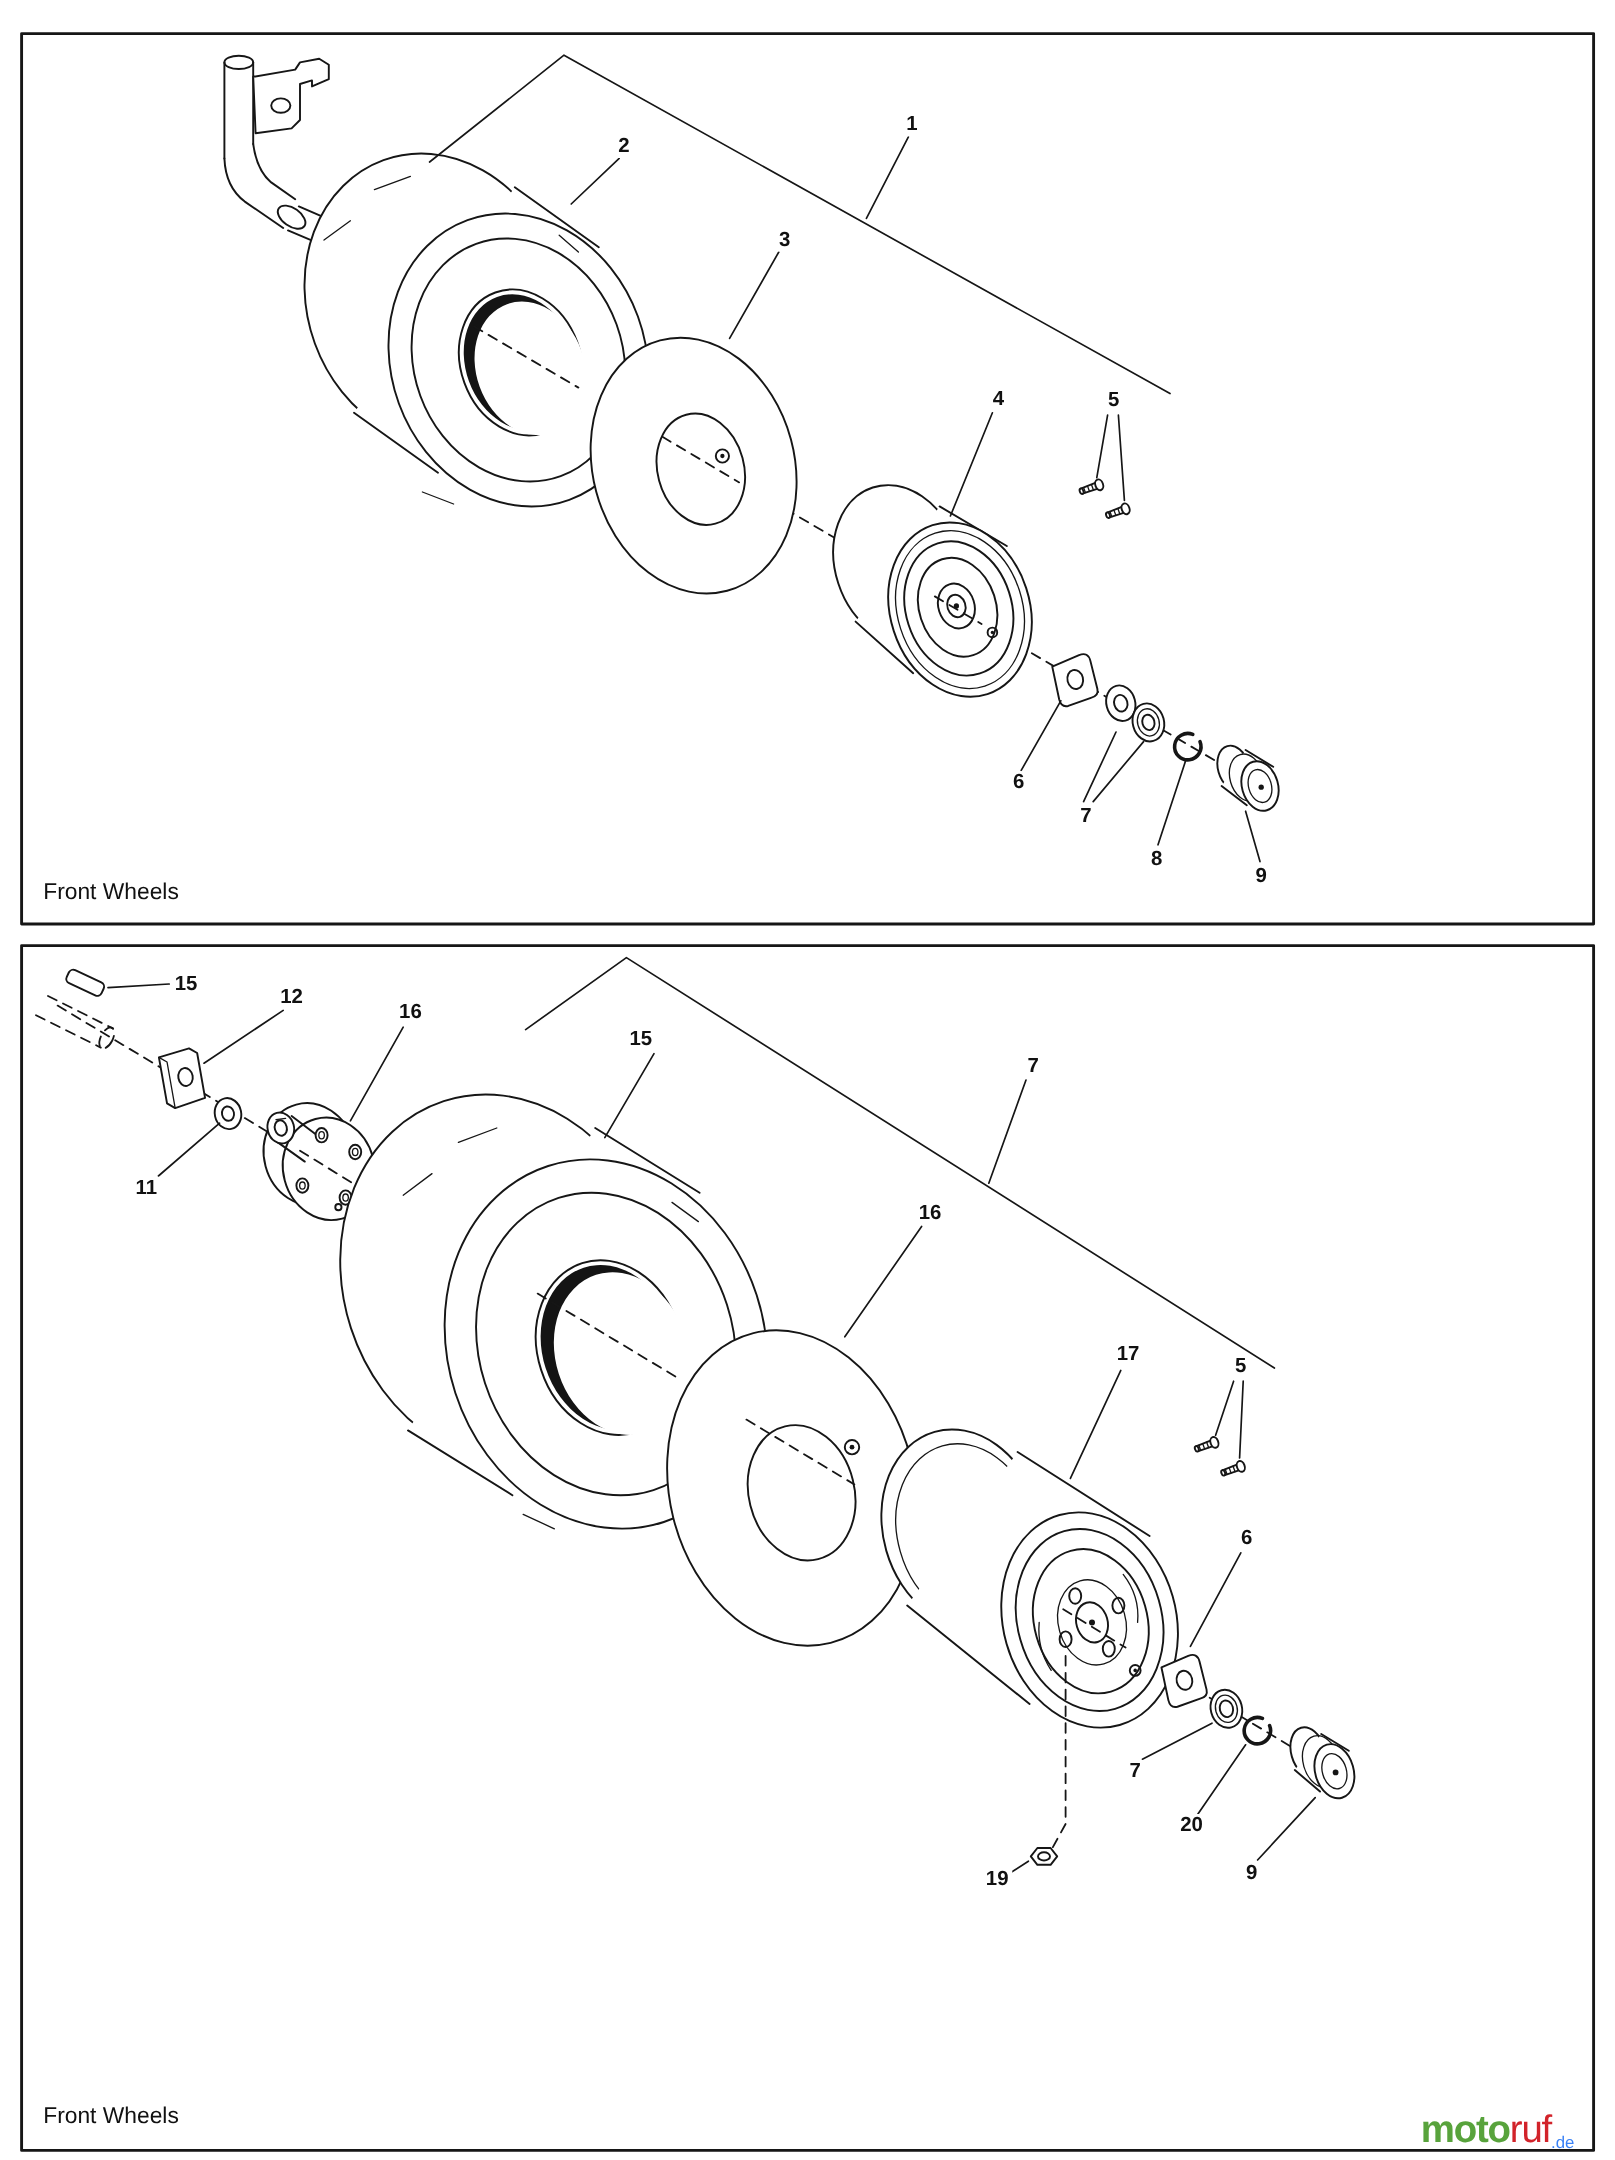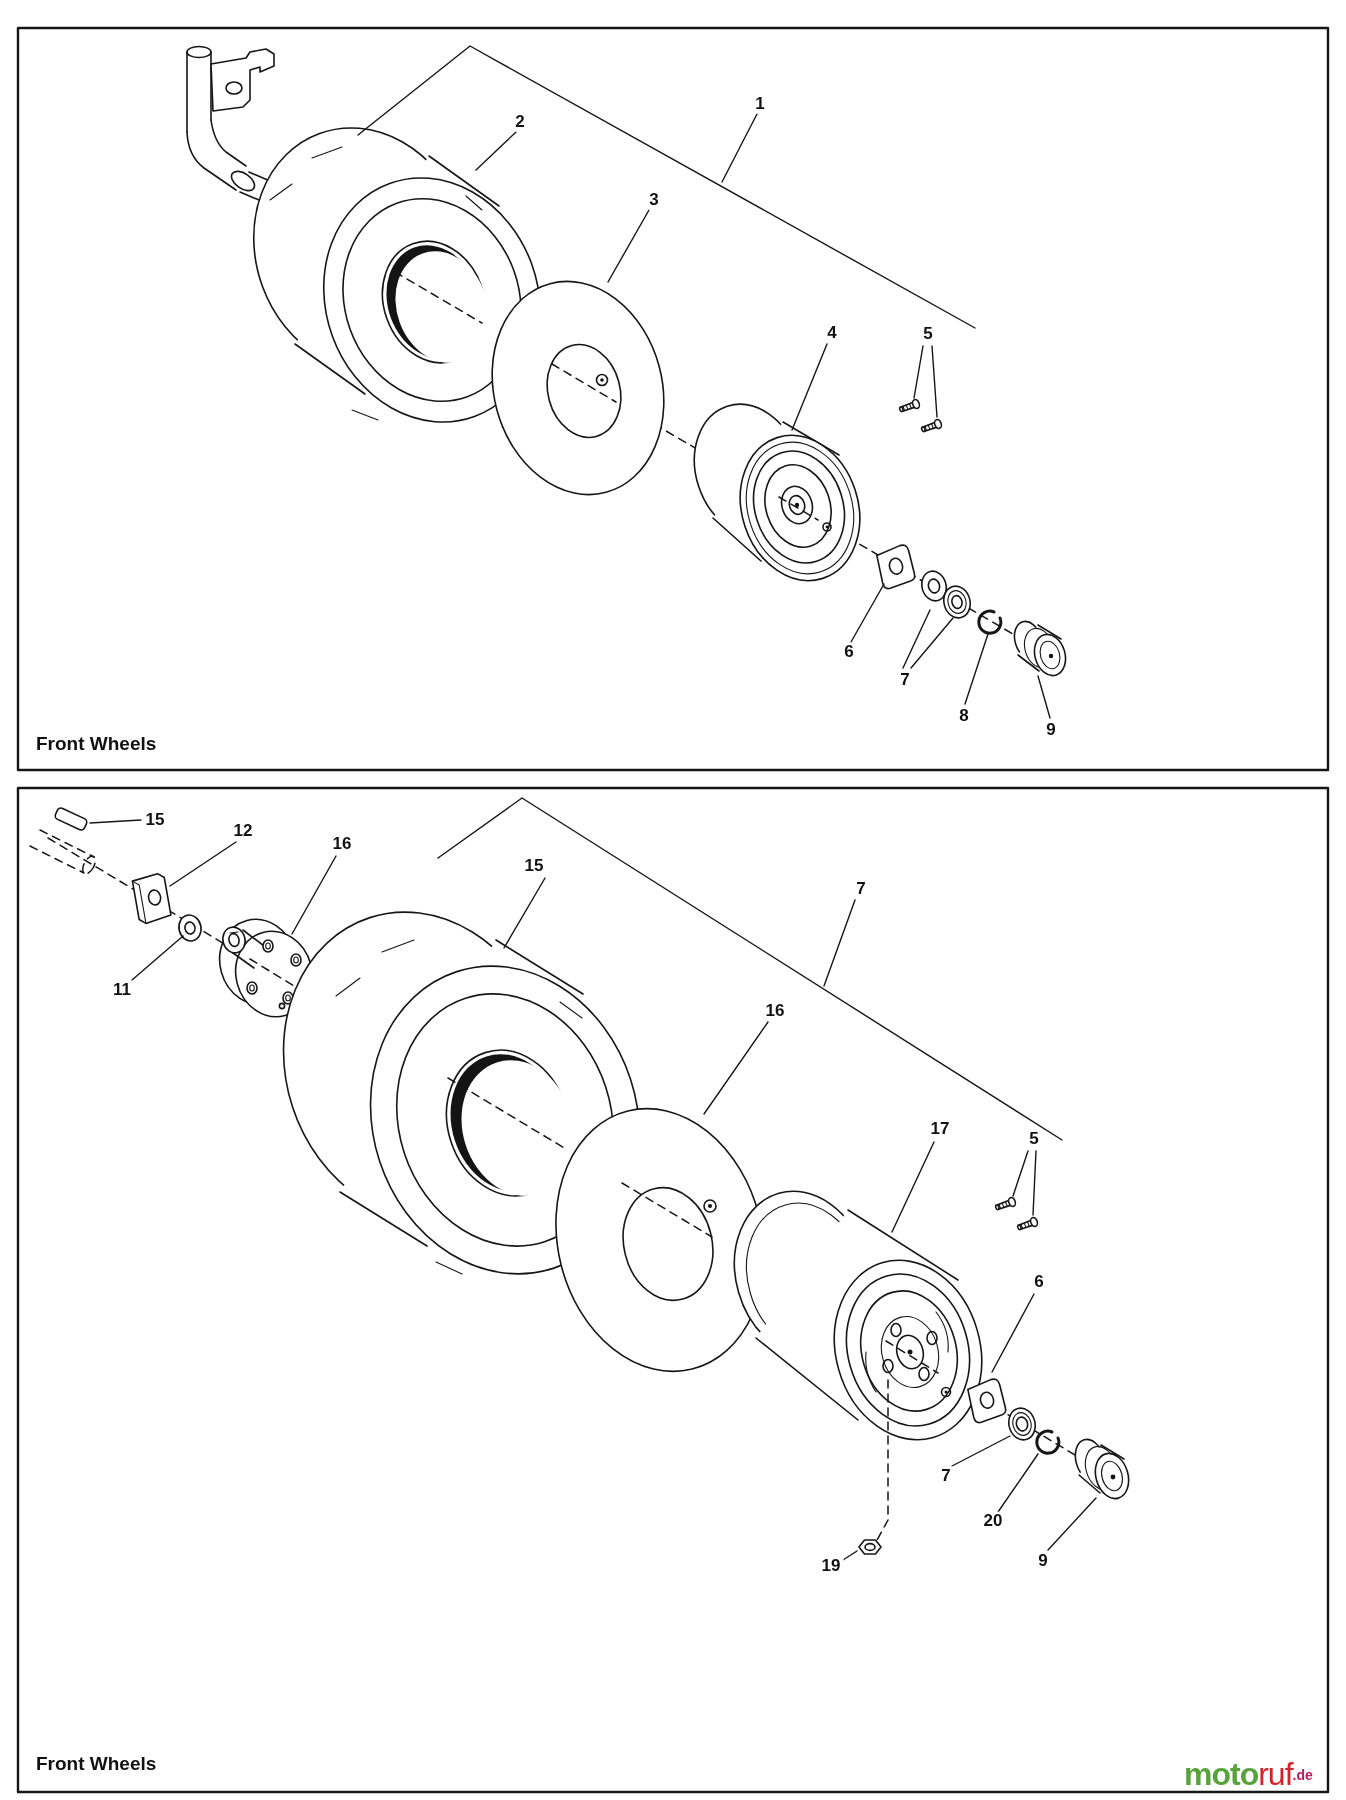--- a/index.html
+++ b/index.html
@@ -15,25 +15,25 @@
   .art .quad { fill:#ffffff; stroke:none; }
   .art .carve{ fill:#ffffff; stroke:none; }
   .art .fb   { fill:#141414; stroke:none; }
   .art .thin { stroke-width:1.1; }
   .art .thick{ stroke-width:3; fill:none; }
   .art .dash { stroke-dasharray:8 6; stroke-width:1.5; fill:none; }
   .art .leader path, .art .leader polyline { stroke-width:1.4; }
   .callout { position:absolute; transform:translate(-50%,-50%);
              font-weight:bold; font-size:17px; color:#111;
              background:#fff; padding:0 3px; line-height:1.1; }
-  .panel-title { position:absolute; font-weight:bold; font-size:19px; color:#111; }
-  .watermark { position:absolute; left:1184px; top:1756px; display:flex; align-items:center; }
+  .panel-title { position:absolute; font-weight:normal; font-size:19px; color:#111; }
+  .watermark { position:absolute; left:1184px; top:1756px; display:flex; align-items:flex-end; }
   .wm-green { color:#58a33c; font-size:32px; font-weight:bold; letter-spacing:-1px; }
   .wm-red   { color:#d2232a; font-size:32px; font-weight:normal; letter-spacing:-1px; }
-  .wm-de    { color:#be185d; font-size:14px; font-weight:bold; }
+  .wm-de    { color:#3b82f6; font-size:14px; font-weight:normal; }
 </style>
 </head>
 <body>
 
 <div class="page">
 
 <svg class="art" width="1346" height="1800" viewBox="0 0 1346 1800">
 
   <g>
     <rect class="border" x="18" y="28" width="1310" height="742"></rect>

